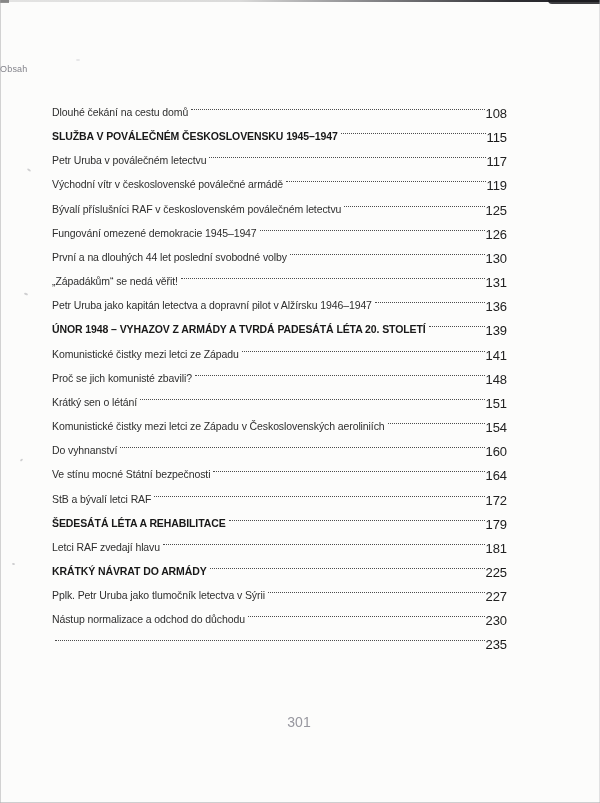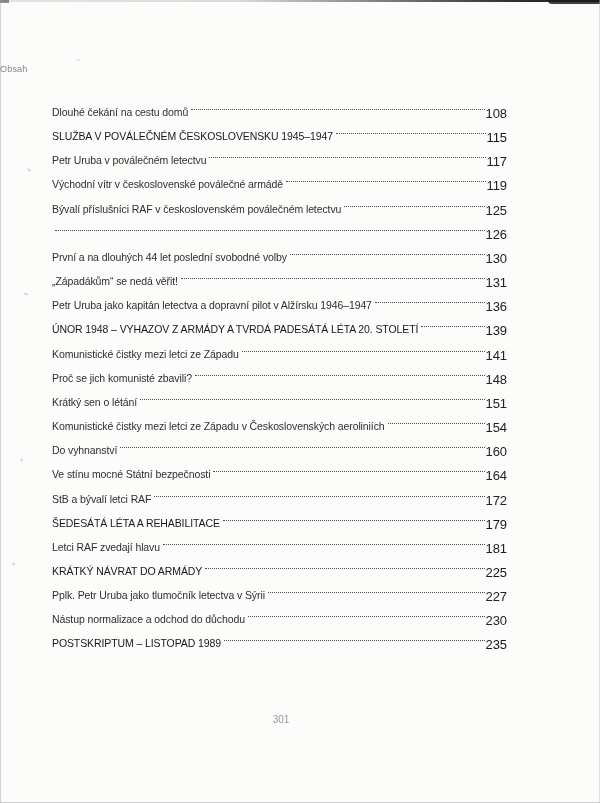--- a/index.html
+++ b/index.html
@@ -59,37 +59,38 @@
 
   .page-header {
     position: absolute; top: 64px; left: 0; width: 560px;
     text-align: left;
     font-size: 9px; letter-spacing: 0.2px;
     color: #84848c;
   }
   .page-footer {
     position: absolute; top: 714px; left: 0; width: 562px;
     text-align: center;
-    font-size: 10px;
+    font-size: 14px;
     color: #97979f;
+    padding-left: 18px;
   }
 
   .toc {
     position: absolute; left: 52px; top: 106px; width: 455px;
   }
   .toc-row {
     display: flex; align-items: flex-start;
     height: 24.17px;
     font-size: 10.5px;
     color: #2e2e2e;
     letter-spacing: -0.1px;
     white-space: nowrap;
   }
   .toc-row.section .toc-label,
-  .toc-row.section .toc-page { font-weight: normal; color: #181818; }
+  .toc-row.section .toc-page { font-weight: bold; color: #181818; }
   .toc-row.section .toc-page { font-weight: normal; }
   .toc-label { flex: 0 0 auto; }
   .toc-dots {
     flex: 1 1 auto;
     border-bottom: 1px dotted #4c4c4c;
     transform: translateY(3px);
     margin-left: 3px;
     min-width: 8px;
   }
   .toc-page {
@@ -137,20 +138,21 @@
         <span class="toc-label">Východní vítr v československé poválečné armádě</span>
         <span class="toc-dots"></span>
         <span class="toc-page">119</span>
       </div>
       <div class="toc-row">
         <span class="toc-label">Bývalí příslušníci RAF v československém poválečném letectvu</span>
         <span class="toc-dots"></span>
         <span class="toc-page">125</span>
       </div>
       <div class="toc-row">
+        <span class="toc-label">Fungování omezené demokracie 1945–1947</span>
         <span class="toc-dots"></span>
         <span class="toc-page">126</span>
       </div>
       <div class="toc-row">
         <span class="toc-label">První a na dlouhých 44 let poslední svobodné volby</span>
         <span class="toc-dots"></span>
         <span class="toc-page">130</span>
       </div>
       <div class="toc-row">
         <span class="toc-label">„Západákům“ se nedá věřit!</span>
@@ -221,20 +223,19 @@
         <span class="toc-label">Pplk. Petr Uruba jako tlumočník letectva v Sýrii</span>
         <span class="toc-dots"></span>
         <span class="toc-page">227</span>
       </div>
       <div class="toc-row">
         <span class="toc-label">Nástup normalizace a odchod do důchodu</span>
         <span class="toc-dots"></span>
         <span class="toc-page">230</span>
       </div>
       <div class="toc-row section">
-        <span class="toc-label">POSTSKRIPTUM – LISTOPAD 1989</span>
         <span class="toc-dots"></span>
         <span class="toc-page">235</span>
       </div>
     </div>
 
   <div class="page-footer">301</div>
 </div>
 
 </body></html>

